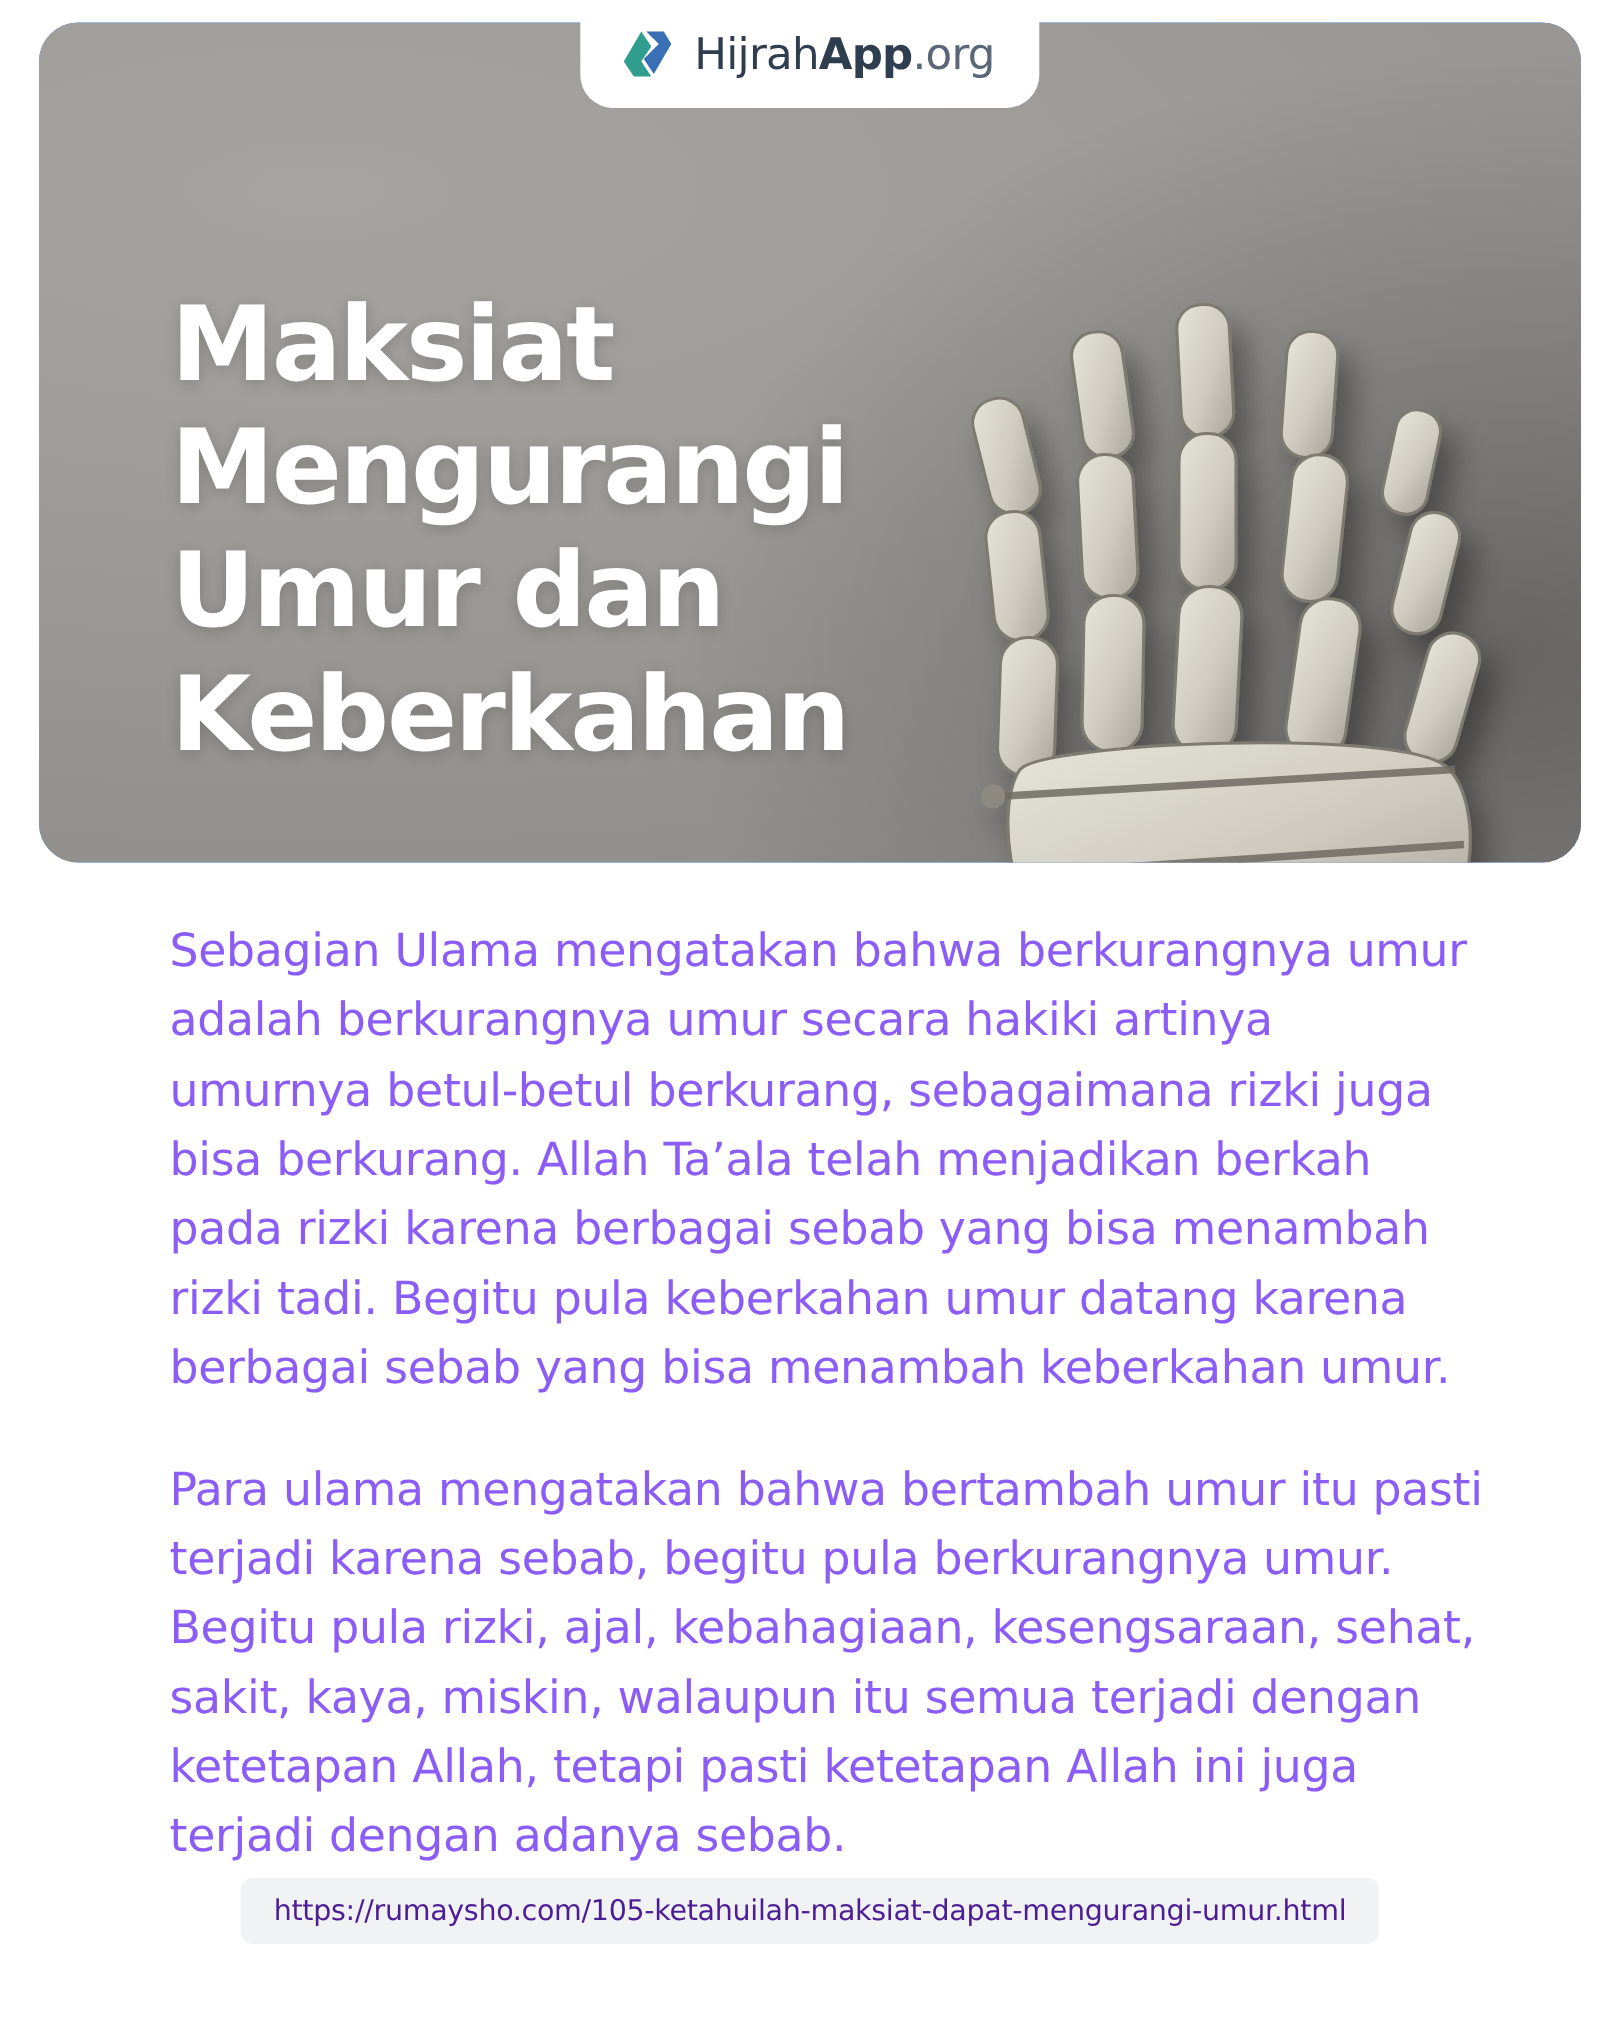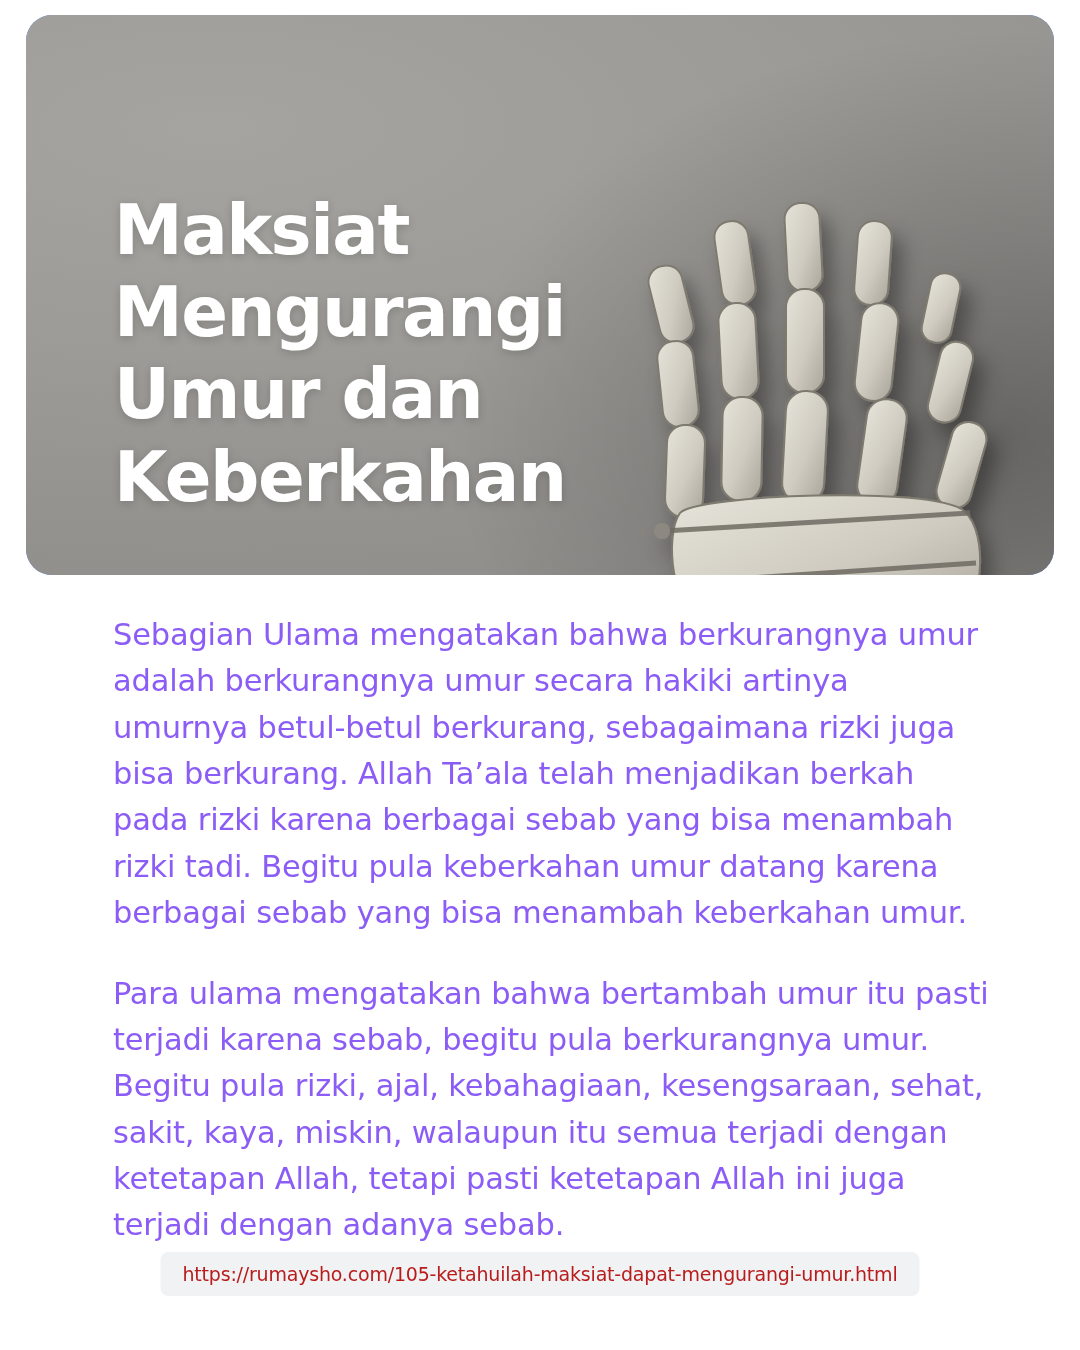--- a/index.html
+++ b/index.html
@@ -127,21 +127,21 @@
 
   
   .source-bar {
     position: absolute;
     left: 50%;
     transform: translateX(-50%);
     top: 1252px;
     background: #f1f2f4;
     border-radius: 8px;
     padding: 11px 22px;
-    color: #b91c1c;
+    color: #4c1d95;
     font-family: "DejaVu Sans", sans-serif;
     font-size: 19px;
     letter-spacing: -0.2px;
     white-space: nowrap;
   }
 </style>
 </head>
 <body>
 
 <div class="page">
@@ -206,20 +206,29 @@
         </g>
       </g>
     </svg>
 
     <h1 class="hero-title">Maksiat
 Mengurangi
 Umur dan
 Keberkahan</h1>
   </div>
 
+  <div class="logo-pill">
+    <svg class="logo-mark" viewBox="0 0 48 48">
+      <path d="M6 30 L20 6 L28 18 L20 30 L28 42 L14 42 Z" fill="#2f9e8f"></path>
+      <path d="M24 6 L38 6 L44 16 L30 40 L22 28 L34 16 Z" fill="#3b6fb5"></path>
+    </svg>
+    <div class="logo-text">
+      <span class="t1">Hijrah</span><span class="t2">App</span><span class="t3">.org</span>
+    </div>
+  </div>
 
   <div class="body-copy">
     <p>Sebagian Ulama mengatakan bahwa berkurangnya umur adalah berkurangnya umur secara hakiki artinya umurnya betul-betul berkurang, sebagaimana rizki juga bisa berkurang. Allah Ta’ala telah menjadikan berkah pada rizki karena berbagai sebab yang bisa menambah rizki tadi. Begitu pula keberkahan umur datang karena berbagai sebab yang bisa menambah keberkahan umur.</p>
     <p>Para ulama mengatakan bahwa bertambah umur itu pasti terjadi karena sebab, begitu pula berkurangnya umur. Begitu pula rizki, ajal, kebahagiaan, kesengsaraan, sehat, sakit, kaya, miskin, walaupun itu semua terjadi dengan ketetapan Allah, tetapi pasti ketetapan Allah ini juga terjadi dengan adanya sebab.</p>
   </div>
 
   <div class="source-bar">https://rumaysho.com/105-ketahuilah-maksiat-dapat-mengurangi-umur.html</div>
 
 </div>
 

